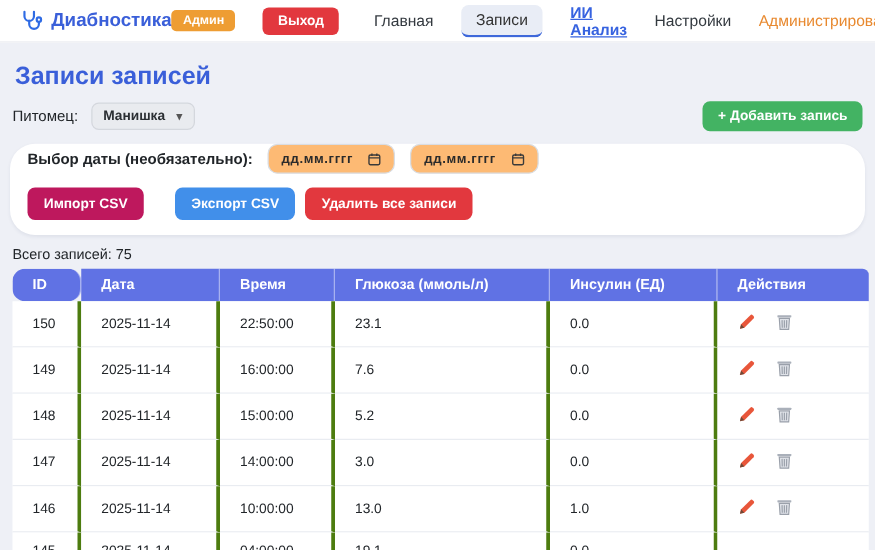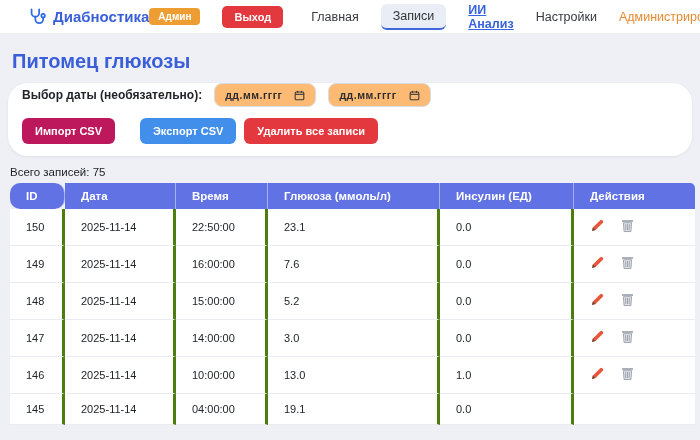--- a/index.html
+++ b/index.html
@@ -6,21 +6,21 @@
   html,body { width:700px; height:440px; overflow:hidden; }
   body {
     font-family:"Liberation Sans", sans-serif;
     background:#eef0f6;
     color:#212529;
   }
 
   
   .topbar {
     height:34px; background:#fff; border-bottom:1px solid #edeef2;
-    display:flex; align-items:center; padding:0 28px;
+    display:flex; align-items:center; padding:0 16px;
   }
   .brand { display:flex; align-items:center; gap:6px; cursor:pointer; }
   .brand-name { font-size:15px; font-weight:bold; color:#3a5fd9; }
   .topnav { margin-left:auto; display:flex; align-items:center; gap:22px; }
   .badge-admin {
     background:#ee9d33; color:#fff; font-size:10px; font-weight:bold;
     padding:3px 9px; border-radius:4px;
   }
   .btn-logout {
     background:#e2383e; color:#fff; font-size:11px; font-weight:bold;
@@ -109,22 +109,30 @@
     <button class="btn-logout">Выход</button>
     <a class="nav-item">Главная</a>
     <a class="nav-item active">Записи</a>
     <a class="nav-item ai">ИИ Анализ</a>
     <a class="nav-item">Настройки</a>
     <a class="nav-item admin-link">Администрирование</a>
   </div>
 </div>
 
 <div class="main">
-  <h1>Питомец глюкозы</h1>
-
+  <h1>Записи записей</h1>
+
+  <div class="pet-row">
+    <span class="pet-label">Питомец:</span>
+    <div class="pet-select">
+      <span>Манишка</span>
+      <span class="chev">▾</span>
+    </div>
+    <button class="btn-add">+ Добавить запись</button>
+  </div>
 
   <div class="card">
     <div class="filter-row">
       <span class="filter-label">Выбор даты (необязательно):</span>
       <div class="date-input">
         <span class="dval">дд.мм.гггг</span>
         <span style="display:inline-flex">
           <svg width="11" height="11" viewBox="0 0 14 14" fill="none" stroke="#3a3a3a" stroke-width="1.4">
             <rect x="1.5" y="2.5" width="11" height="10" rx="1.5"></rect>
               <line x1="1.5" y1="5.5" x2="12.5" y2="5.5"></line>

